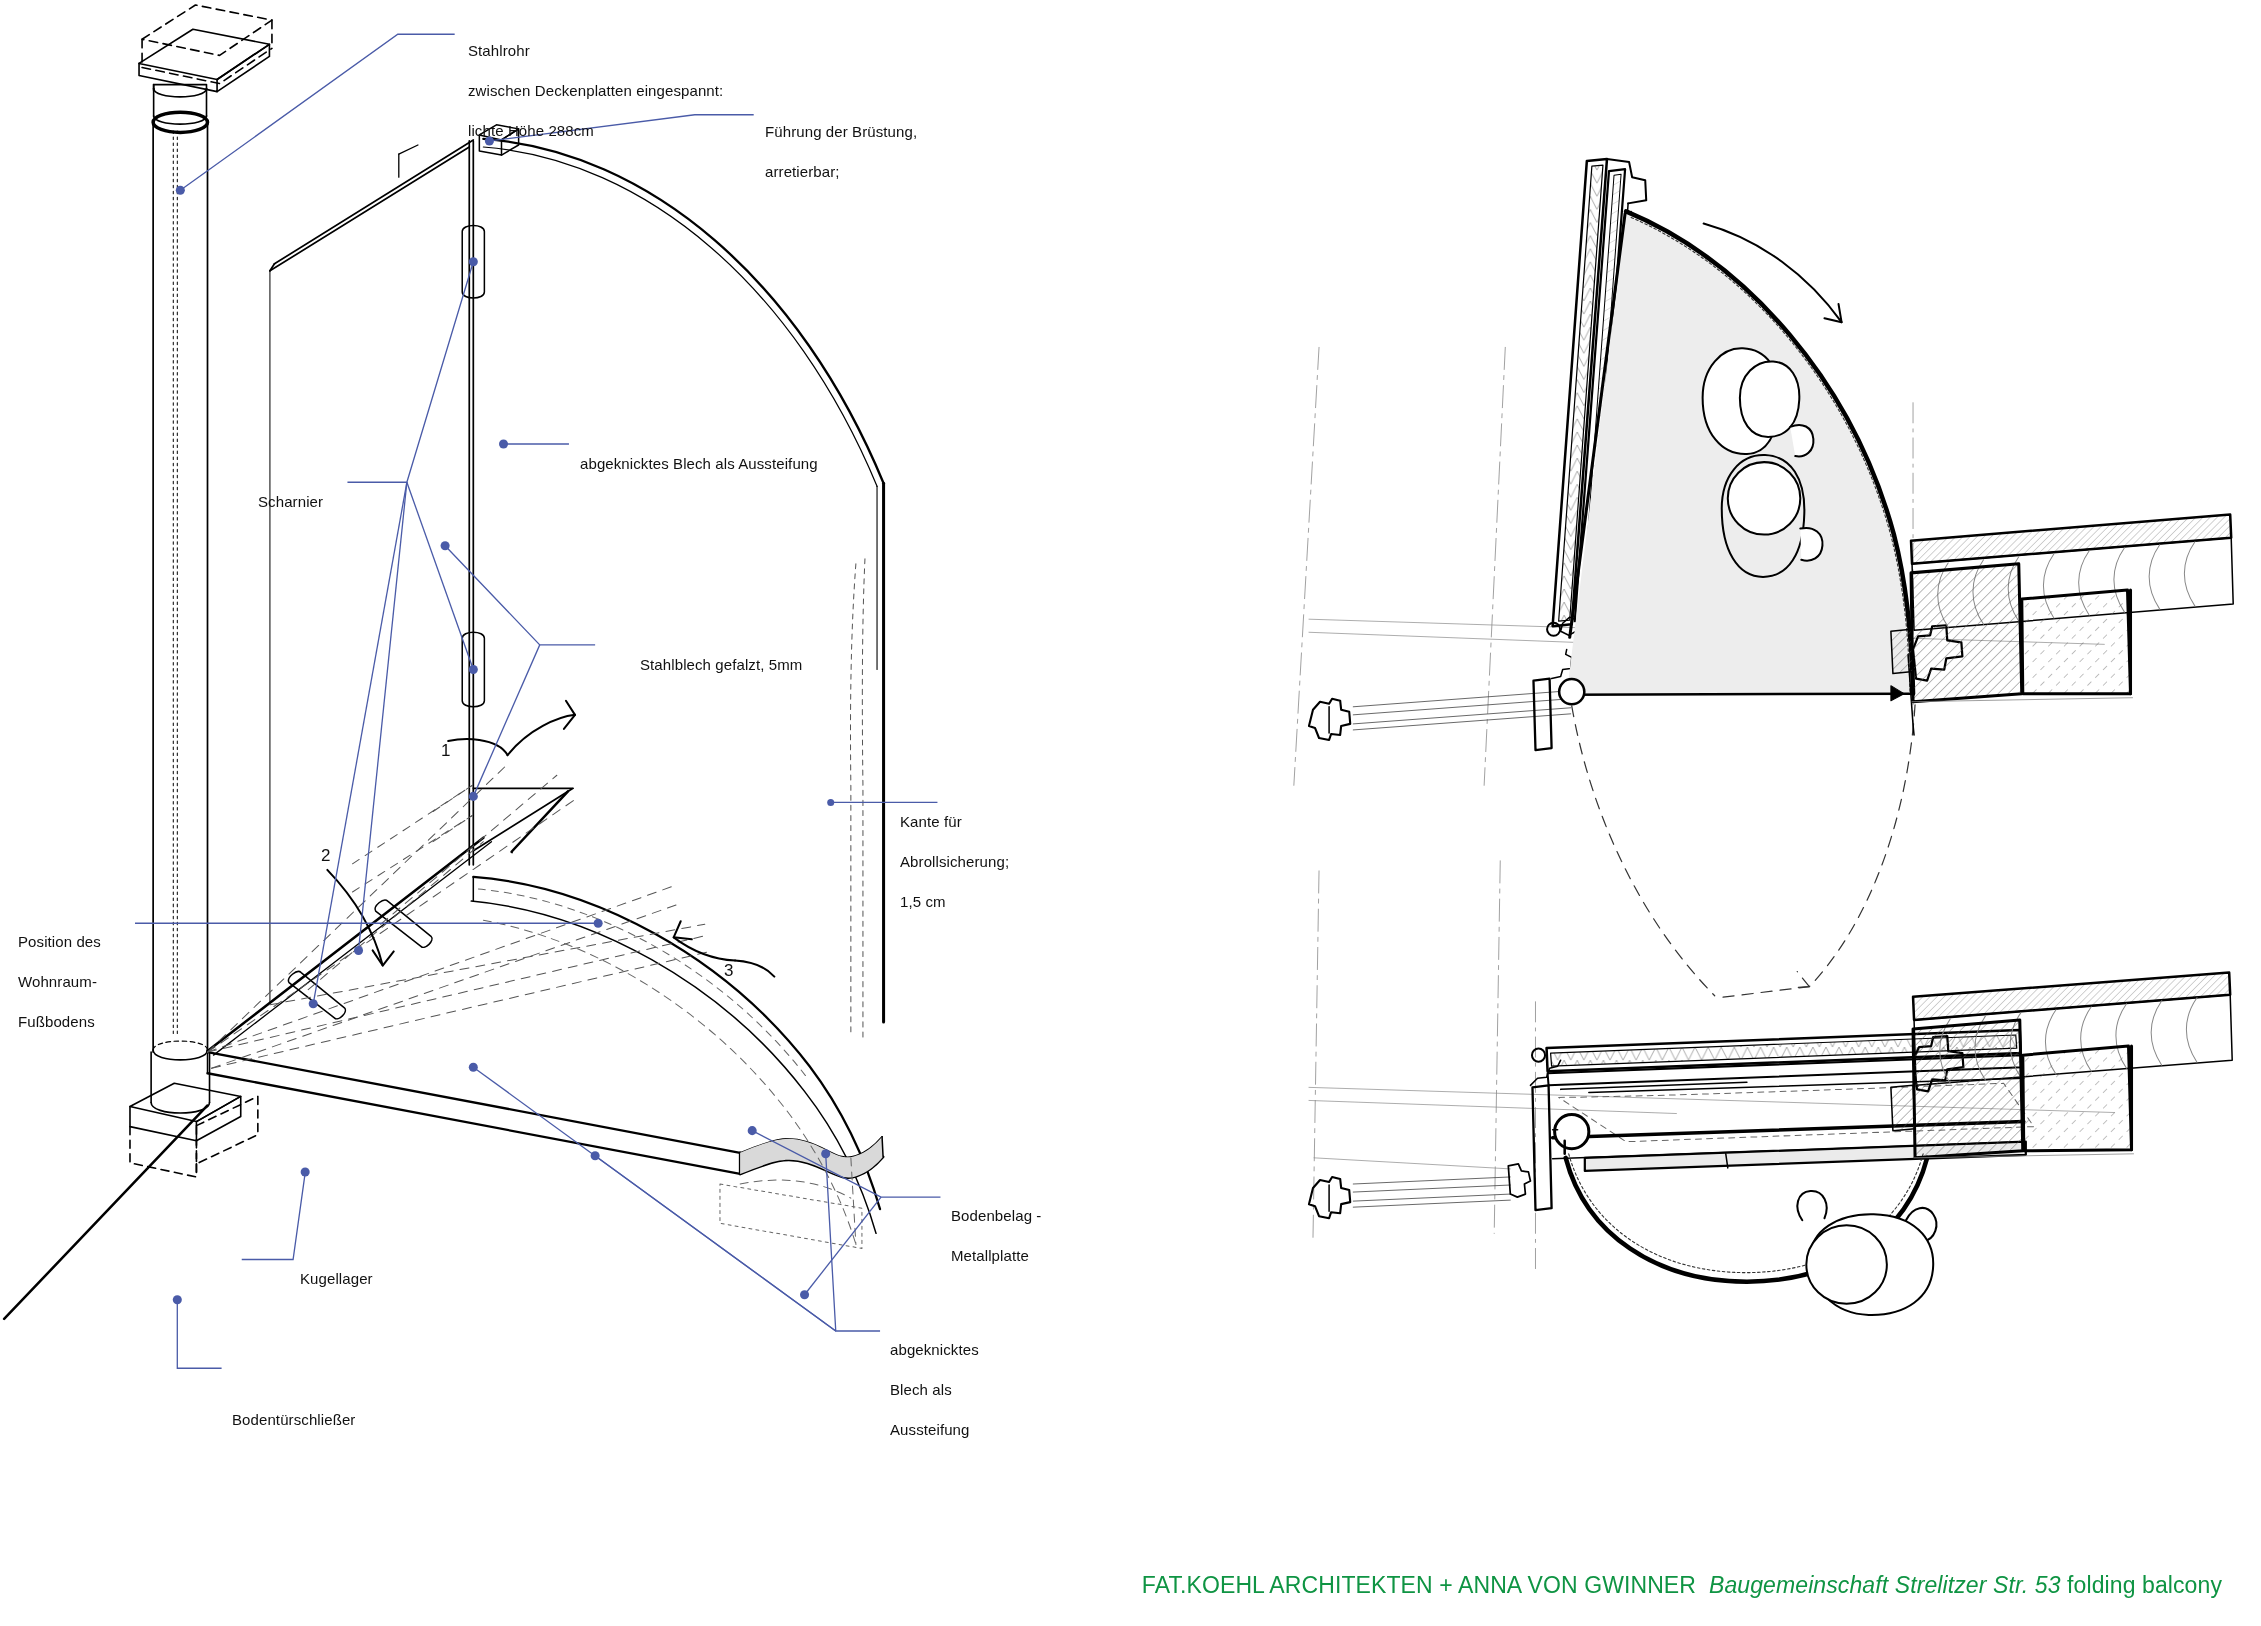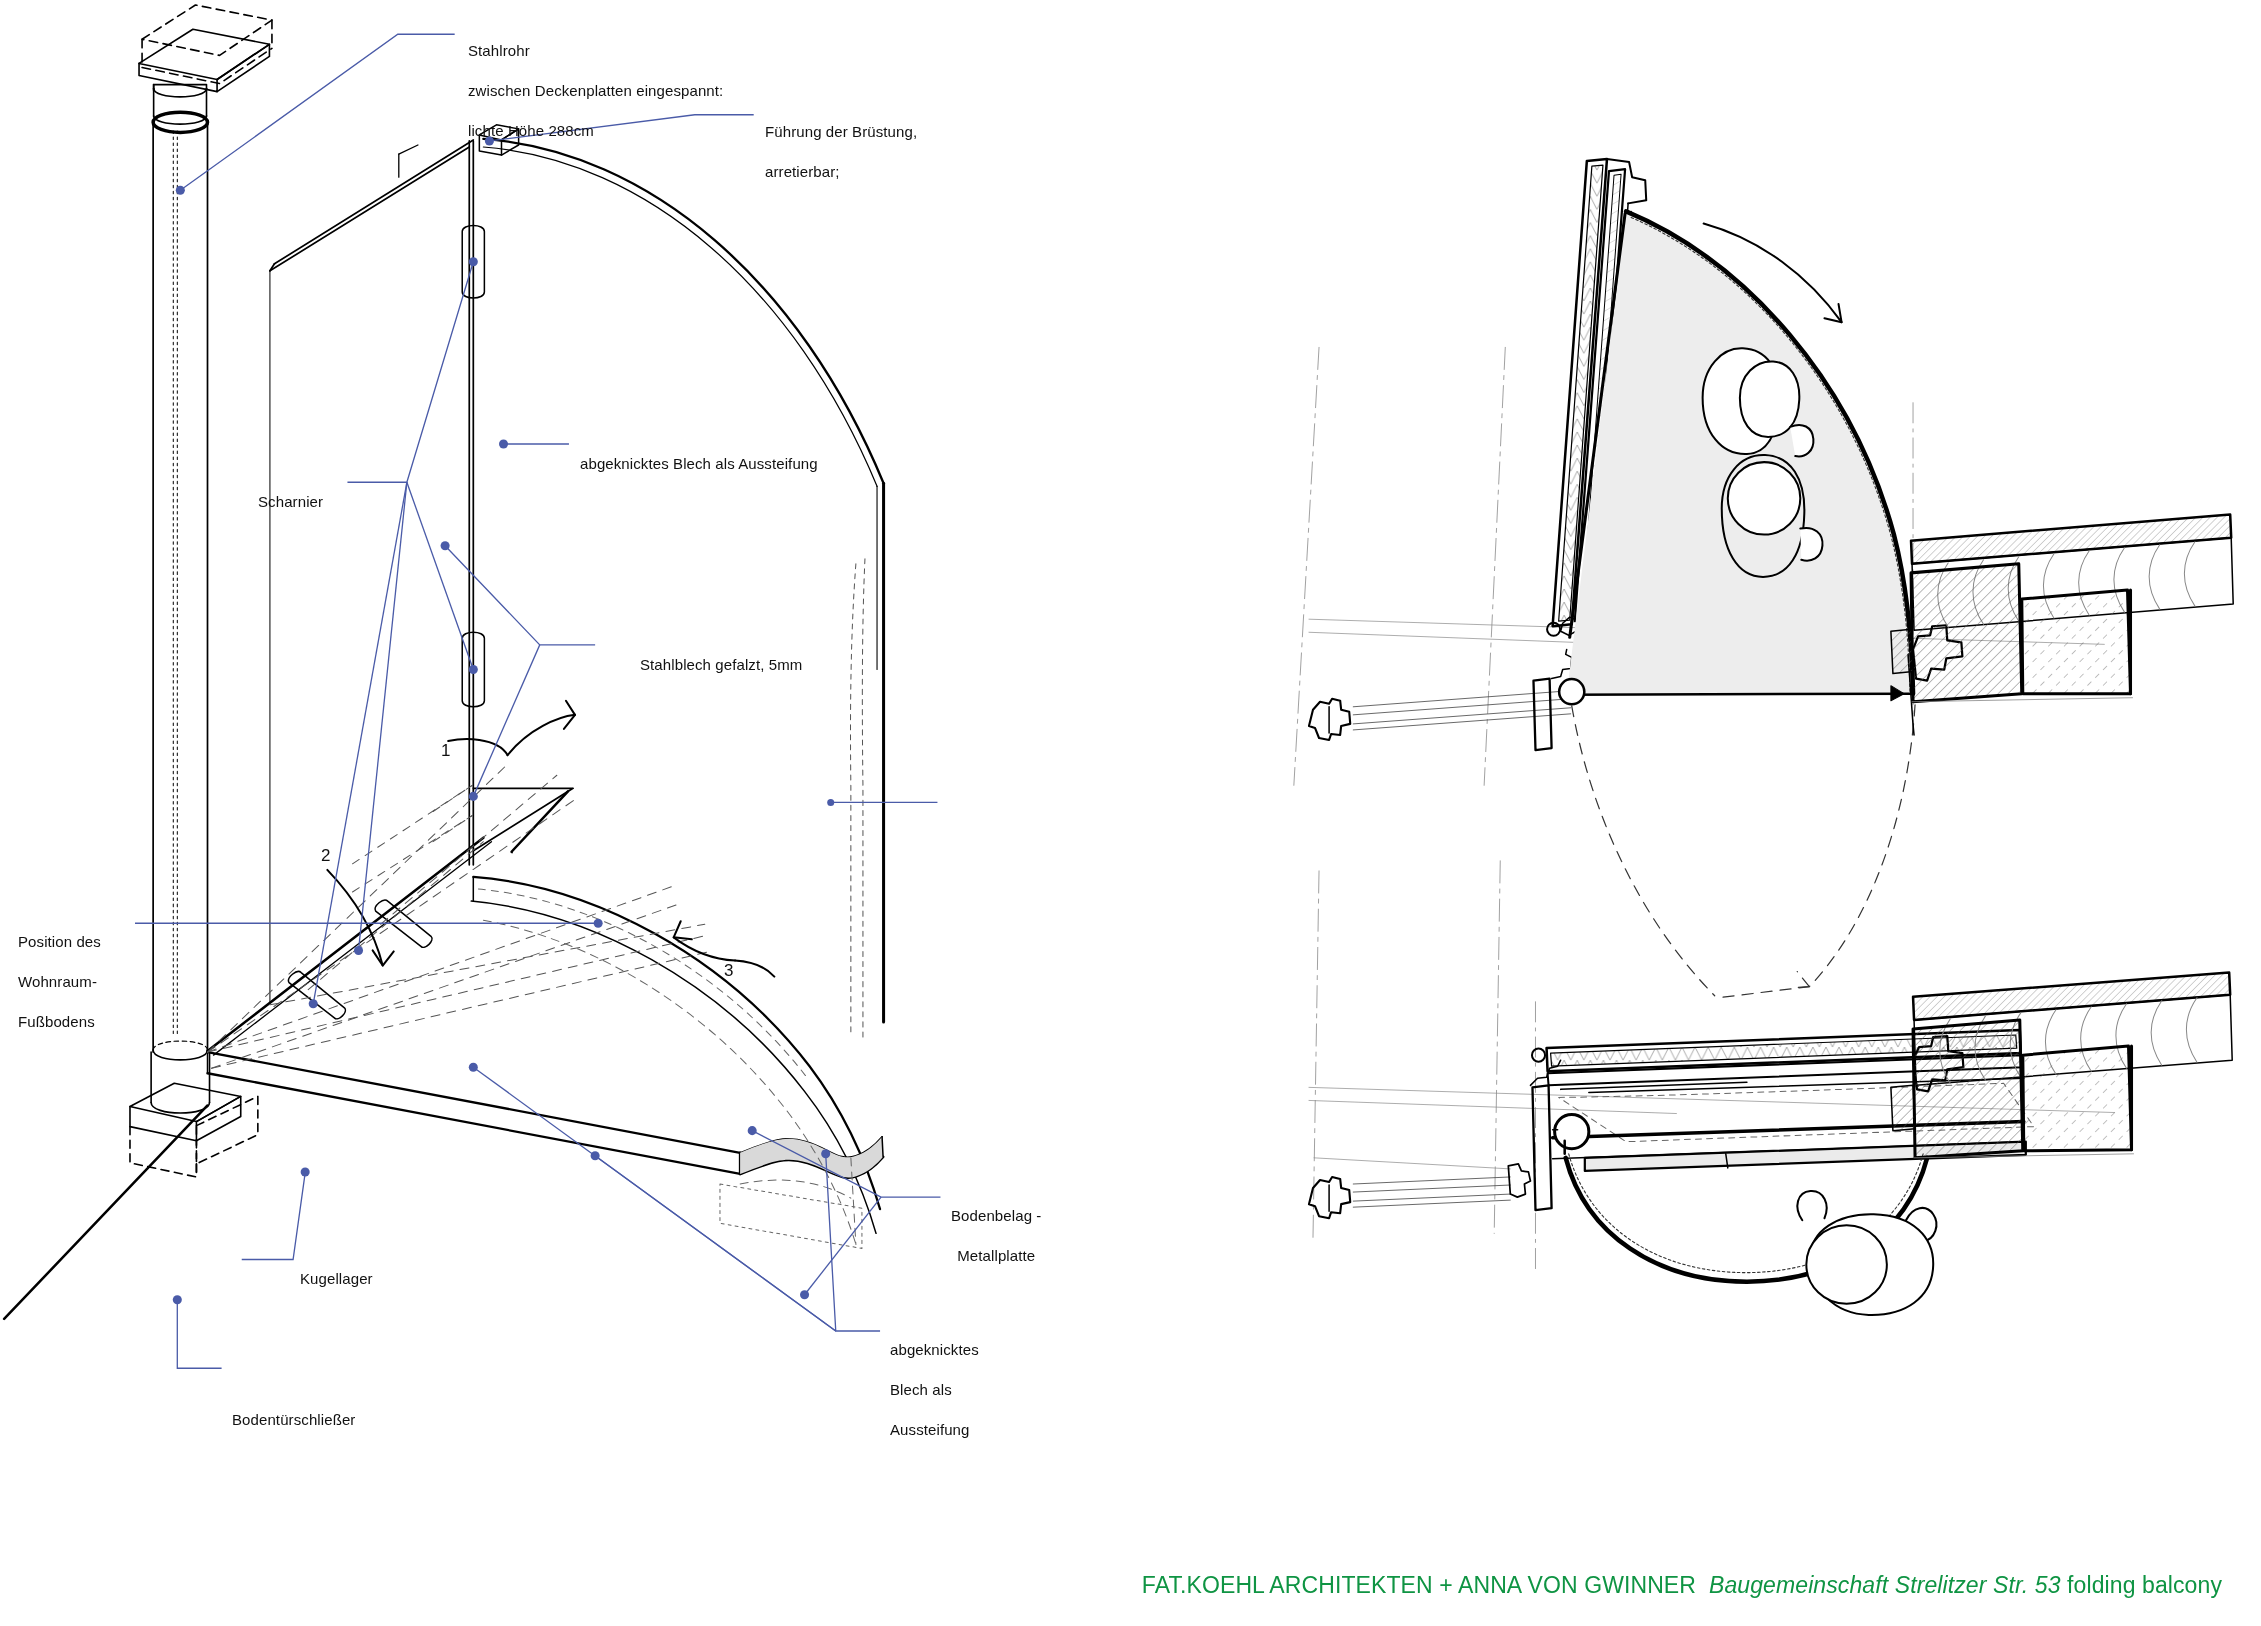--- a/index.html
+++ b/index.html
@@ -541,30 +541,35 @@
   <div class="label" style="left:640px; top:635px;">
     <span class="ln">Stahlblech gefalzt, 5mm</span>
   </div>
 
   <div class="label" style="left:18px; top:912px;">
     <span class="ln">Position des</span>
     <span class="ln">Wohnraum-</span>
     <span class="ln">Fußbodens</span>
   </div>
 
+  <div class="label" style="left:900px; top:792px;">
+    <span class="ln">Kante für</span>
+    <span class="ln">Abrollsicherung;</span>
+    <span class="ln">1,5 cm</span>
+  </div>
 
   <div class="label" style="left:252px; top:1249px;margin-left:48px;">
     <span class="ln">Kugellager</span>
   </div>
 
   <div class="label" style="left:232px; top:1390px;">
     <span class="ln">Bodentürschließer</span>
   </div>
 
-  <div class="label" style="left:951px; top:1186px;text-align:center;">
+  <div class="label" style="left:951px; top:1186px;">
     <span class="ln">Bodenbelag -</span>
     <span class="ln">Metallplatte</span>
   </div>
 
   <div class="label" style="left:890px; top:1320px;">
     <span class="ln">abgeknicktes</span>
     <span class="ln">Blech als</span>
     <span class="ln">Aussteifung</span>
   </div>
 

